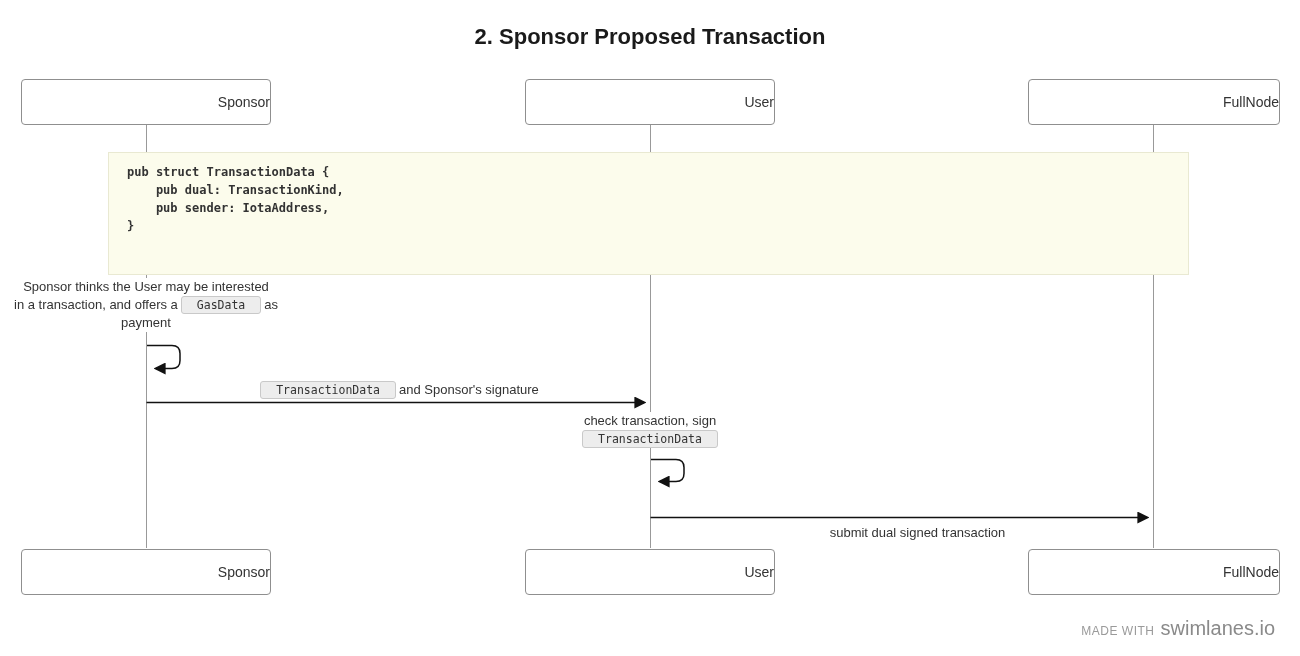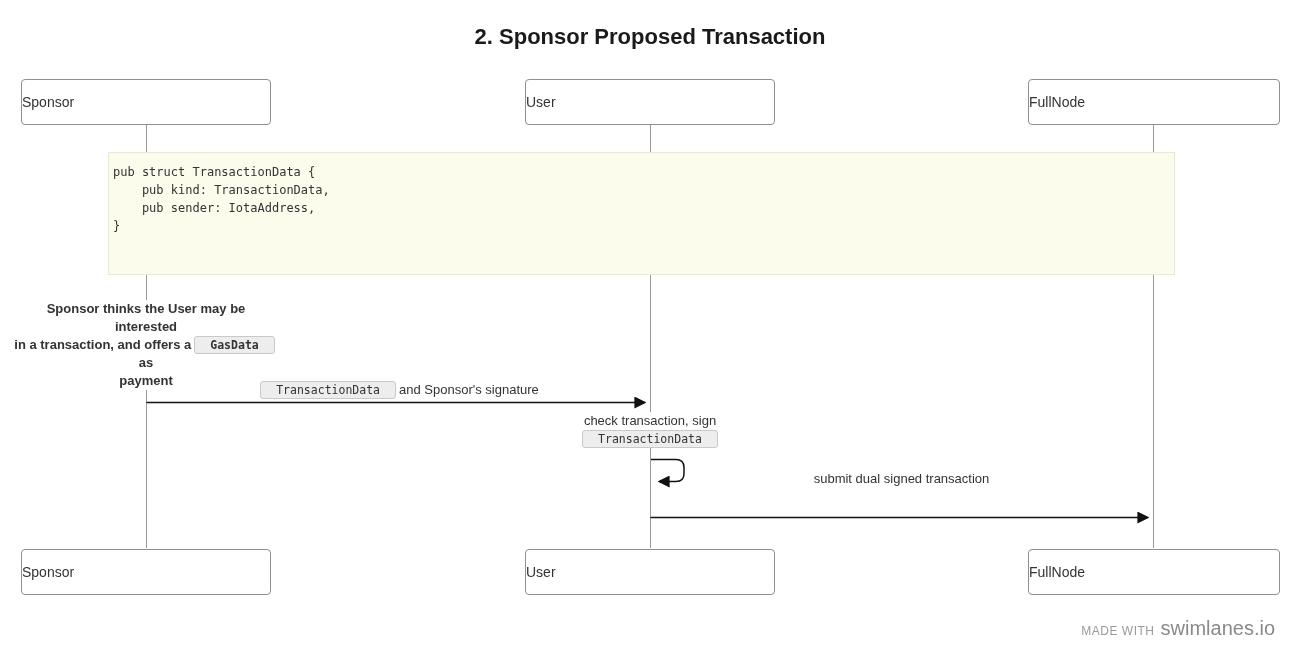--- a/index.html
+++ b/index.html
@@ -17,32 +17,33 @@
     text-align:center;
     font-size:22px;font-weight:bold;color:#1a1a1a;
   }
   .layer-svg{position:absolute;left:0;top:0;width:1300px;height:656px;}
   .actor-box{
     position:absolute;
     height:44px;width:248px;
     background:#ffffff;
     border:1px solid #8f8f8f;
     border-radius:4px;
-    display:flex;align-items:center;justify-content:flex-start;
+    display:flex;align-items:center;justify-content:flex-end;
     font-size:14px;color:#333;
     box-sizing:content-box;
     z-index:4;
   }
   .note-code{
     position:absolute;
     left:108px;top:152px;width:1061px;height:101px;
     background:#fcfcec;
     border:1px solid #e9e9d2;
-    padding:10px 0 10px 4px;
+    padding:10px 0 10px 18px;
     z-index:3;
+    font-weight:bold;
   }
   .code-line{
     font-family:"DejaVu Sans Mono", monospace;
     font-size:12px;line-height:18px;color:#333;
     white-space:pre;
   }
   .label{
     position:absolute;
     font-size:13px;line-height:18px;color:#333;
     text-align:center;
@@ -95,41 +96,41 @@
 
     <line x1="146.5" y1="402.5" x2="644" y2="402.5" stroke="#111111" stroke-width="1.5" marker-end="url(#arrow)"></line>
 
     <path d="M651,459.5 L676,459.5 Q684,459.5 684,467.5 L684,473.5 Q684,481.5 676,481.5 L660,481.5" fill="none" stroke="#111111" stroke-width="1.5" marker-end="url(#arrow)"></path>
 
     <line x1="650.5" y1="517.5" x2="1147" y2="517.5" stroke="#111111" stroke-width="1.5" marker-end="url(#arrow)"></line>
   </svg>
 
   <div class="note-code">
     <div class="code-line">pub struct TransactionData {</div>
-    <div class="code-line">    pub kind: TransactionData,</div>
+    <div class="code-line">    pub dual: TransactionKind,</div>
     <div class="code-line">    pub sender: IotaAddress,</div>
     <div class="code-line">}</div>
   </div>
 
-  <div class="label bg" style="left:14px;top:300px;width:264px;font-weight:bold;">
+  <div class="label bg" style="left:14px;top:278px;width:264px;">
     <span>Sponsor thinks the User may be interested</span><br>
     <span>in a transaction, and offers a</span><span class="chip">GasData</span><span>as</span><br>
     <span>payment</span>
   </div>
 
   <div class="label" style="left:146px;top:381px;width:504px;">
     <span class="chip">TransactionData</span><span>and Sponsor's signature</span>
   </div>
 
   <div class="label bg" style="left:525px;top:412px;width:250px;">
     <span>check transaction, sign</span><br>
     <span class="chip">TransactionData</span>
   </div>
 
-  <div class="label" style="left:650px;top:470px;width:503px;">
+  <div class="label" style="left:650px;top:524px;width:503px;padding-left:16px;">
     <span>submit dual signed transaction</span>
   </div>
 
   <div class="actor-box" style="left:21px;top:79px;">
     <span>Sponsor</span>
   </div>
   <div class="actor-box" style="left:525px;top:79px;">
     <span>User</span>
   </div>
   <div class="actor-box" style="left:1028px;top:79px;width:250px;">

